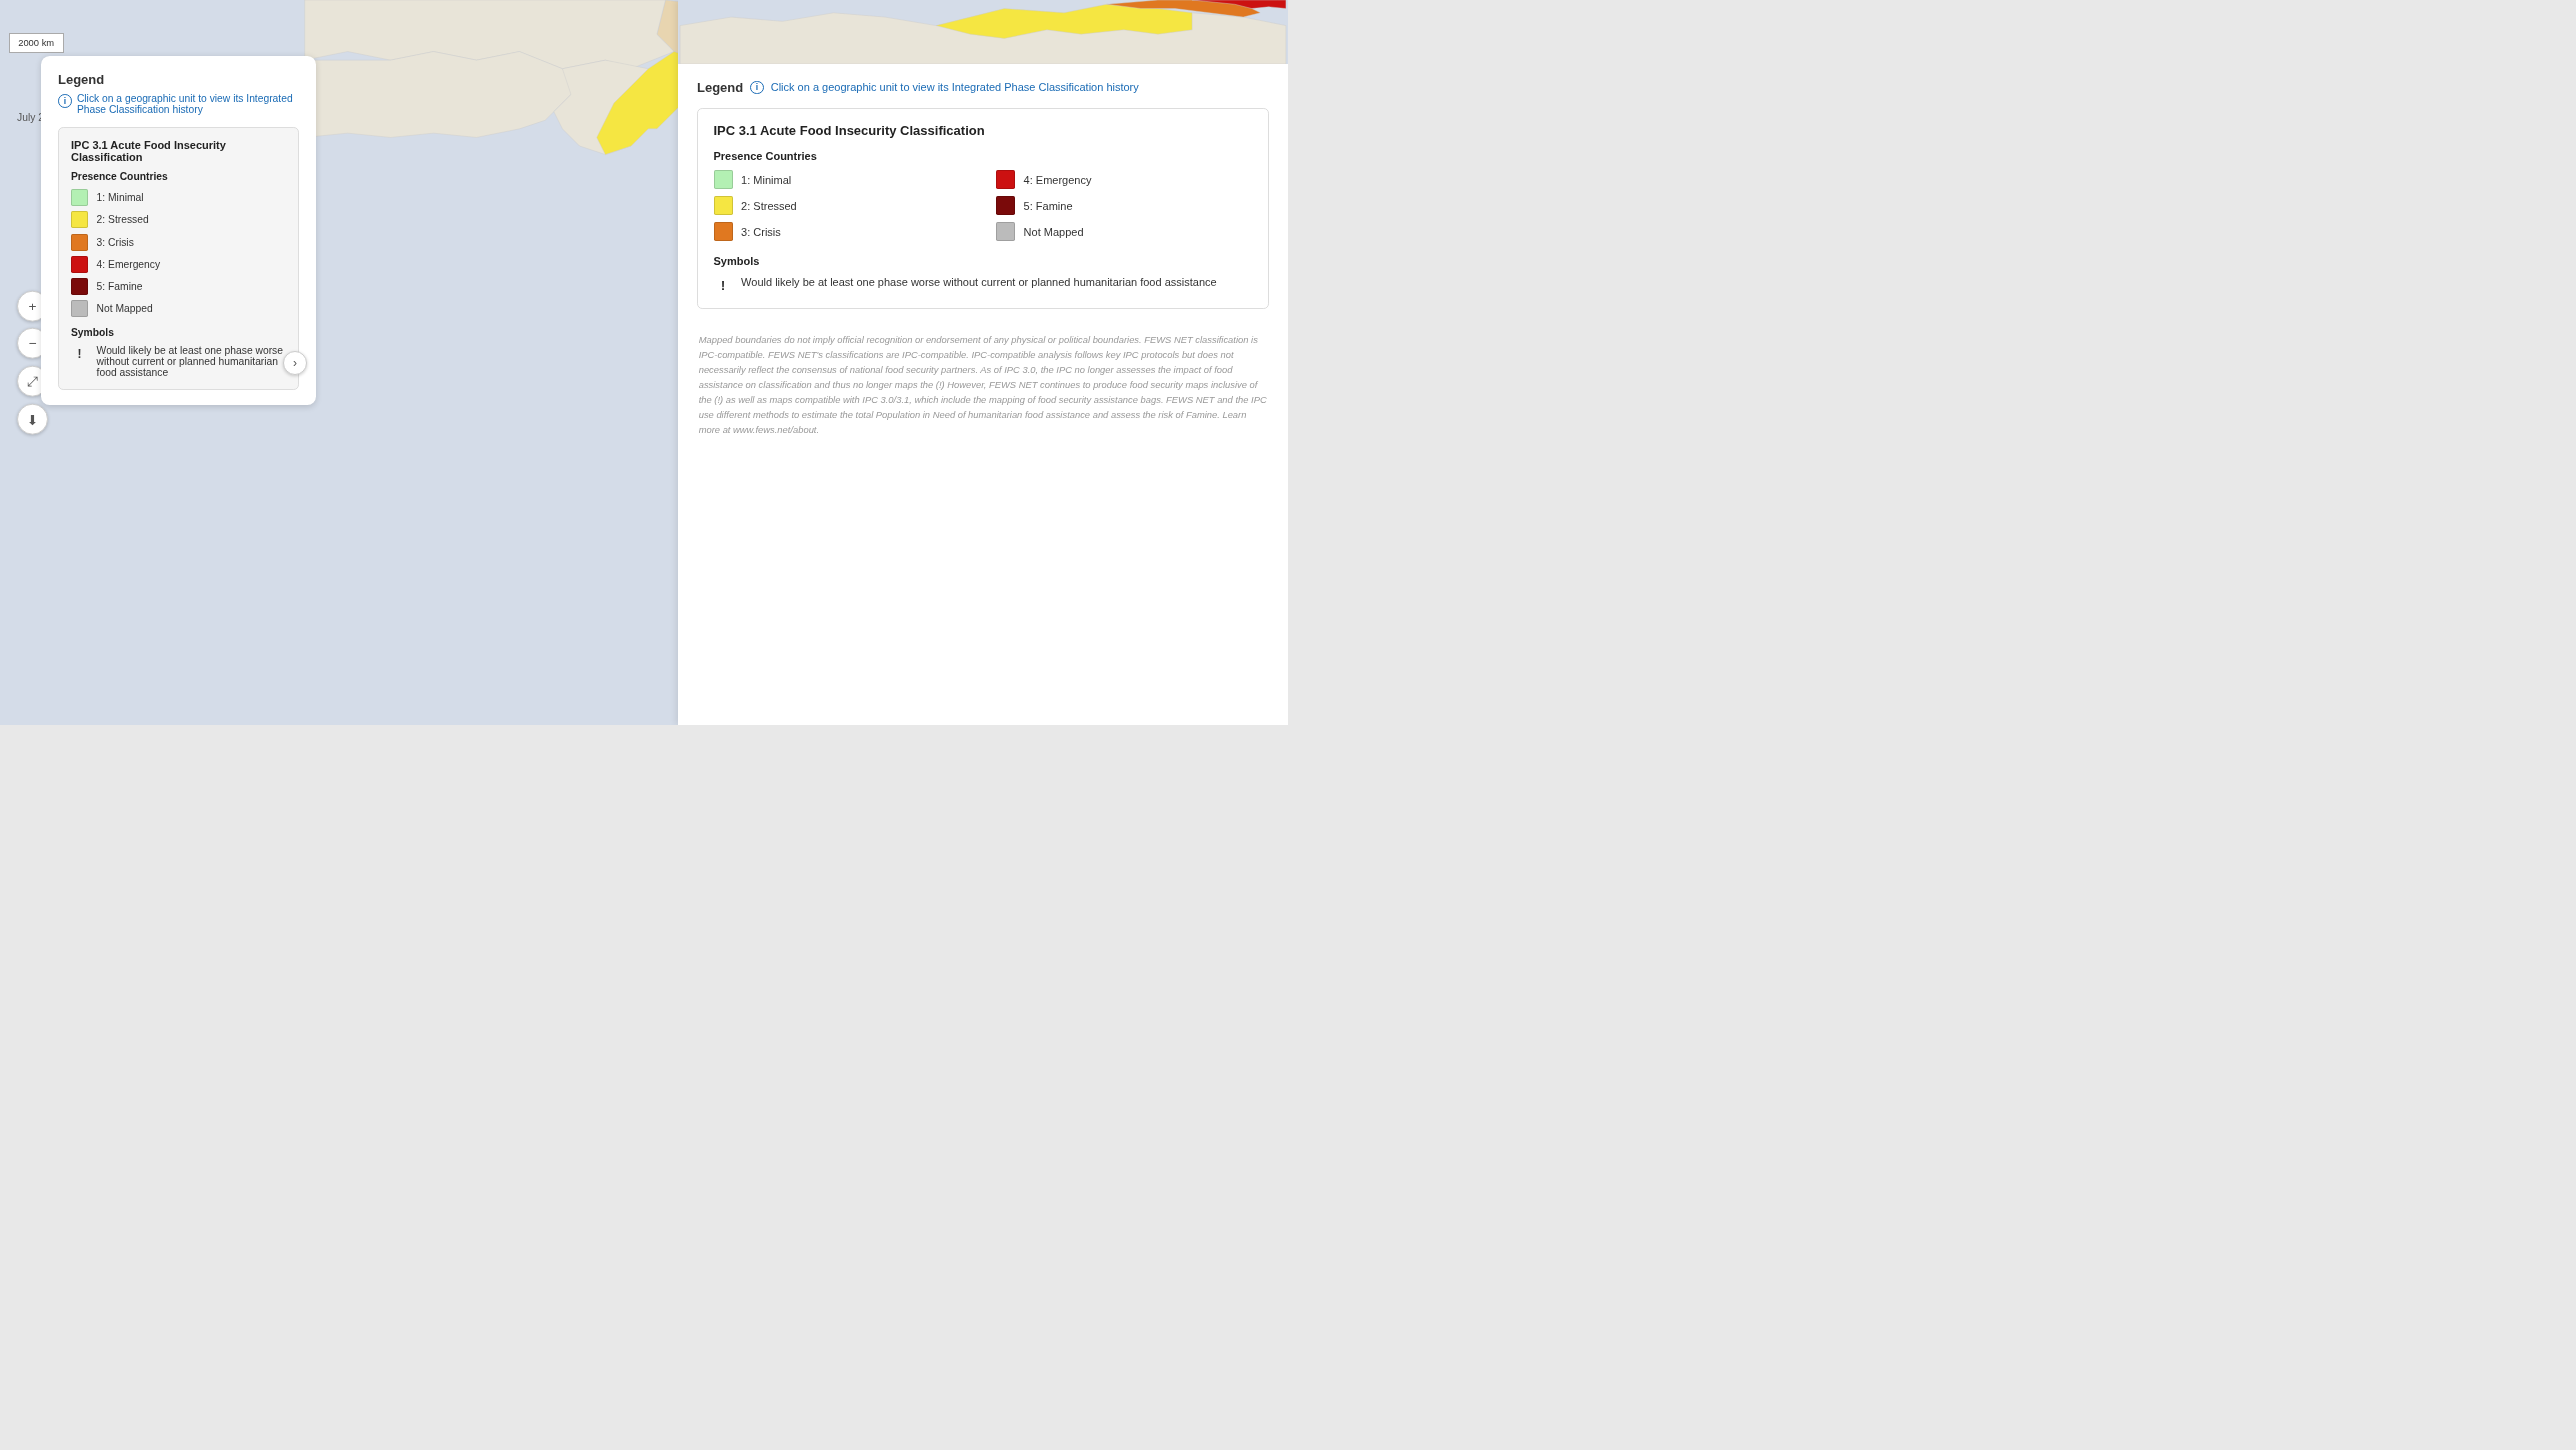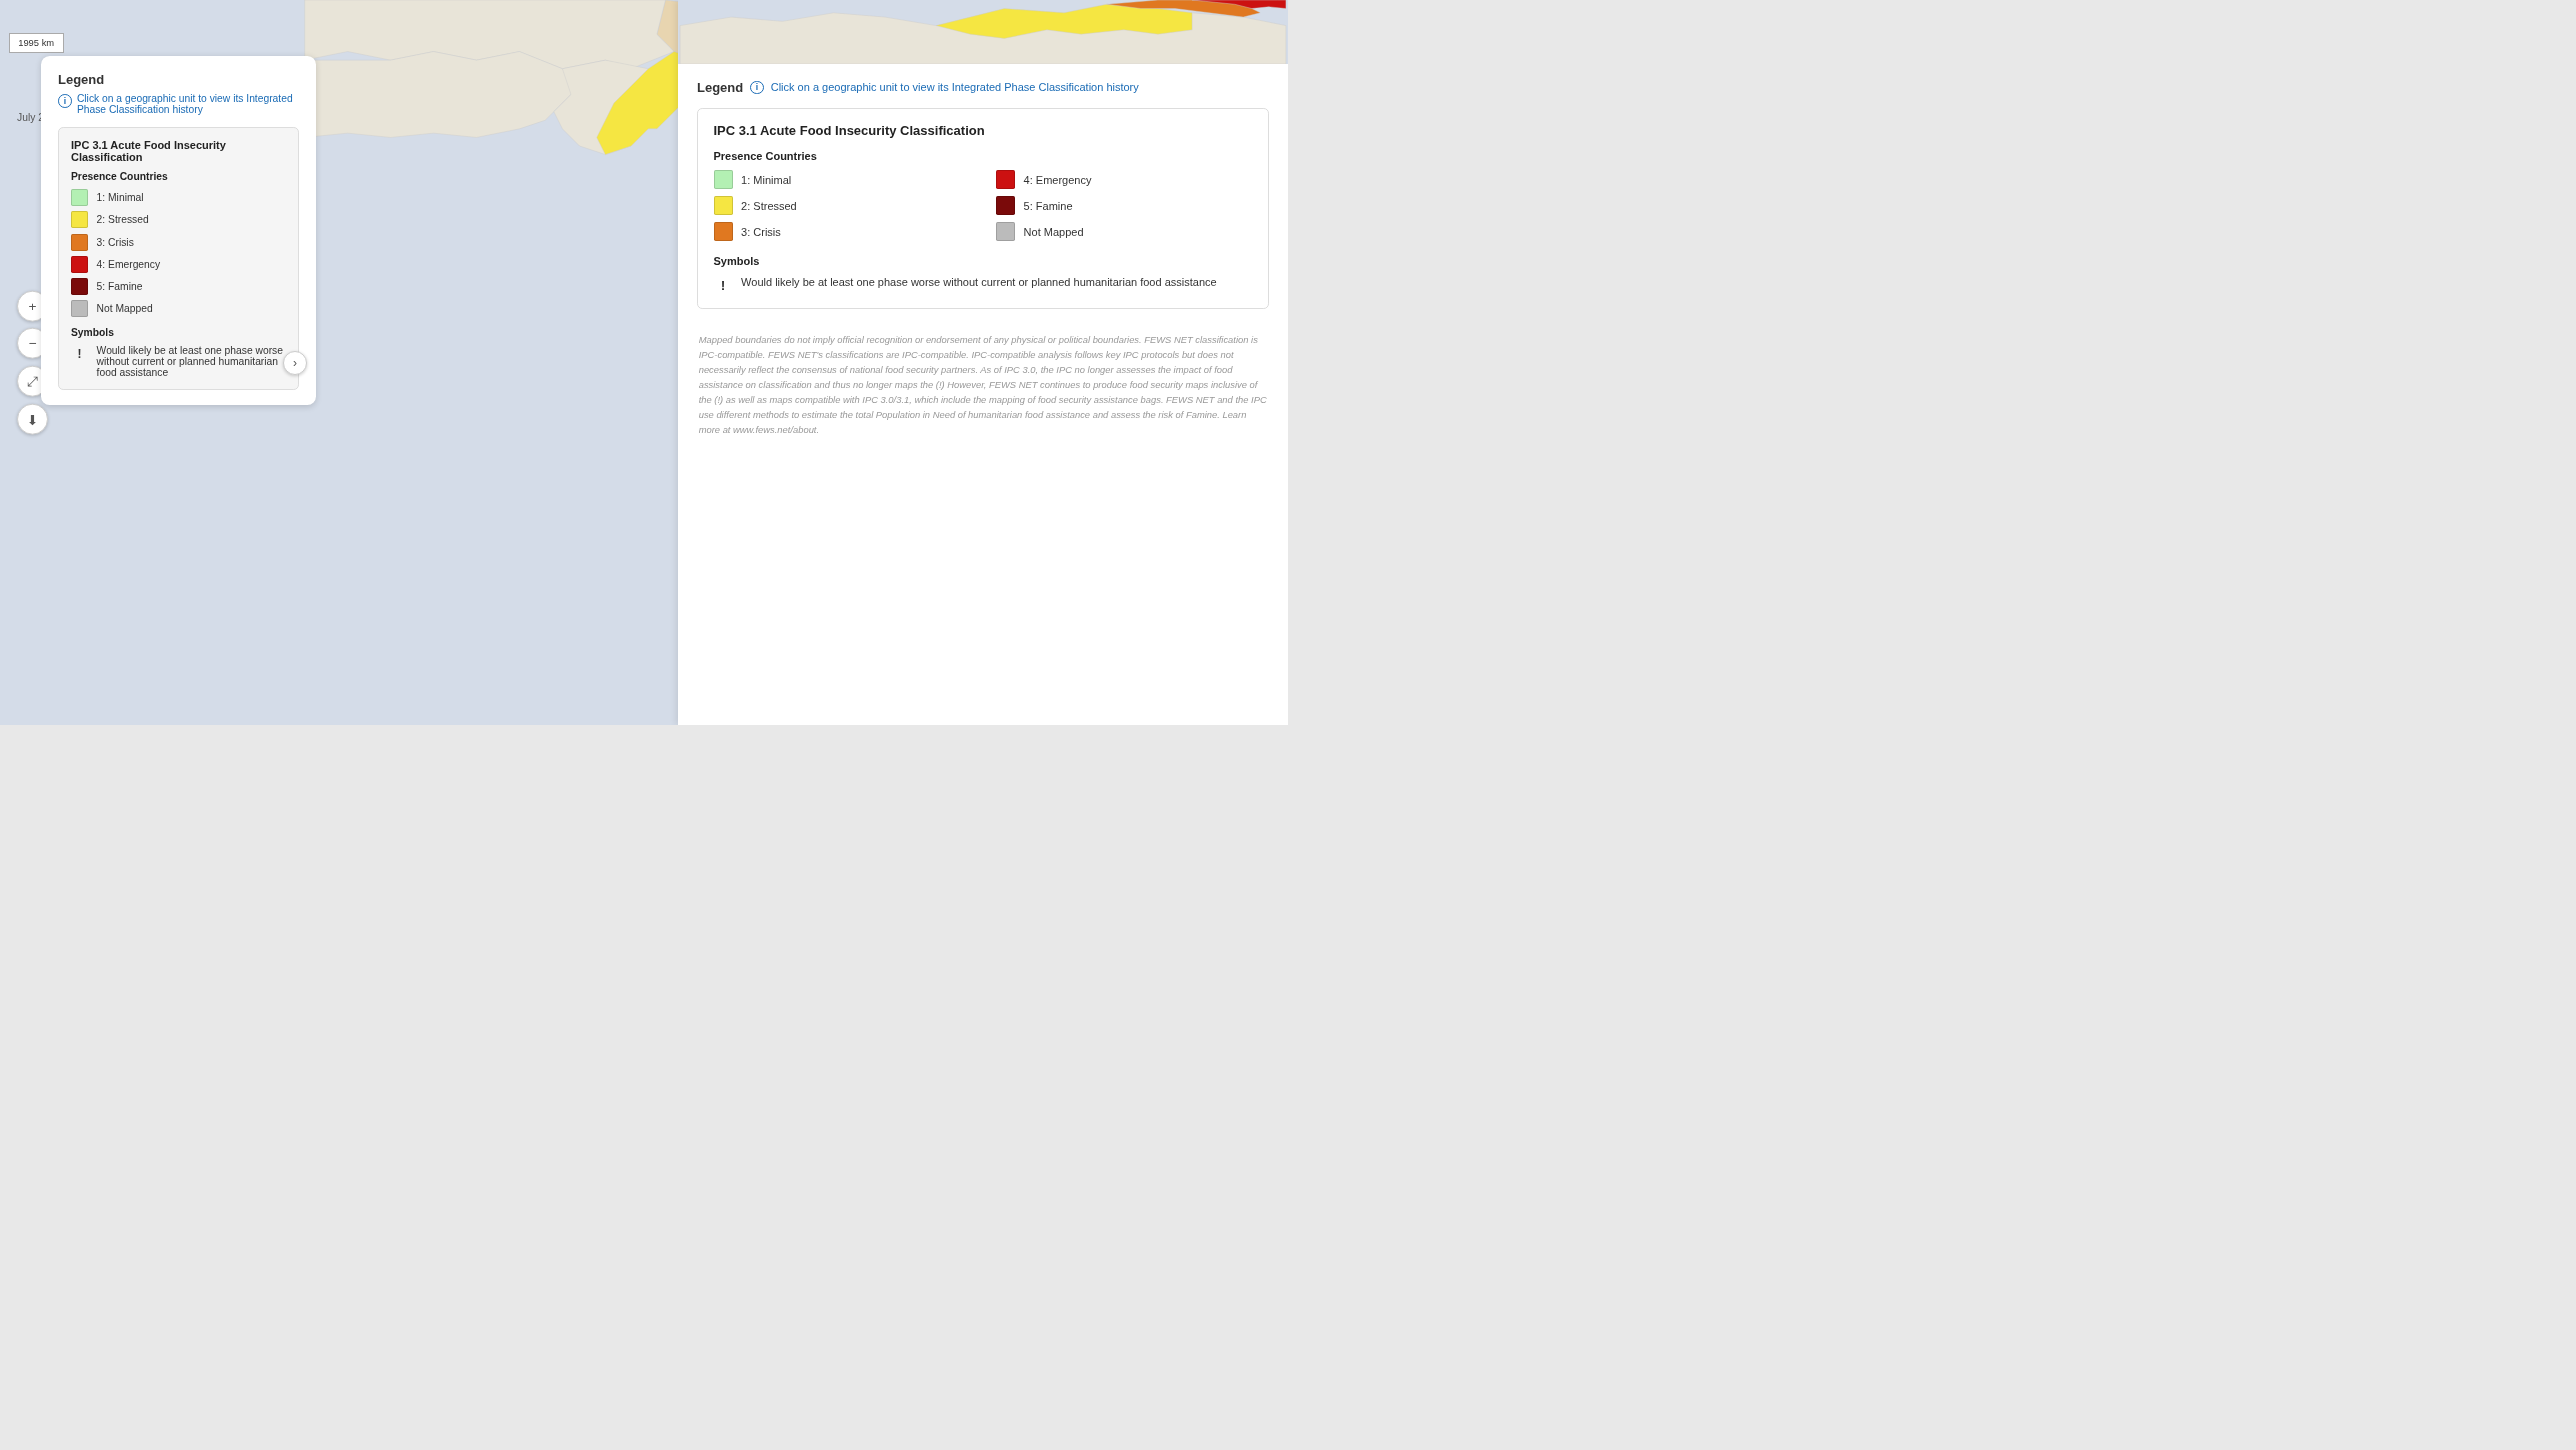--- a/index.html
+++ b/index.html
@@ -379,21 +379,21 @@
 
     <path d="M560,30 L600,50 L620,85 L610,110 L590,100 L570,80 L555,60 Z" fill="#c8d8e8"></path>
 
     <path d="M620,85 L650,90 L680,80 L700,90 L700,110 L680,115 L650,120 L630,110 Z" fill="#c8d8e8"></path>
 
     <line x1="490" y1="80" x2="540" y2="55" stroke="#999" stroke-width="0.5" stroke-dasharray="3,2"></line>
     <line x1="560" y1="30" x2="530" y2="50" stroke="#999" stroke-width="0.5" stroke-dasharray="3,2"></line>
   </svg>
 
   <div class="scale-bar">
-    <span>1995 km</span>
+    <span>2000 km</span>
   </div>
 
   <div class="north-arrow">
     <div class="arrow-up"></div>
     <span>N</span>
   </div>
 
   <div class="map-date-label">
     <span>July 2023</span>
   </div>

